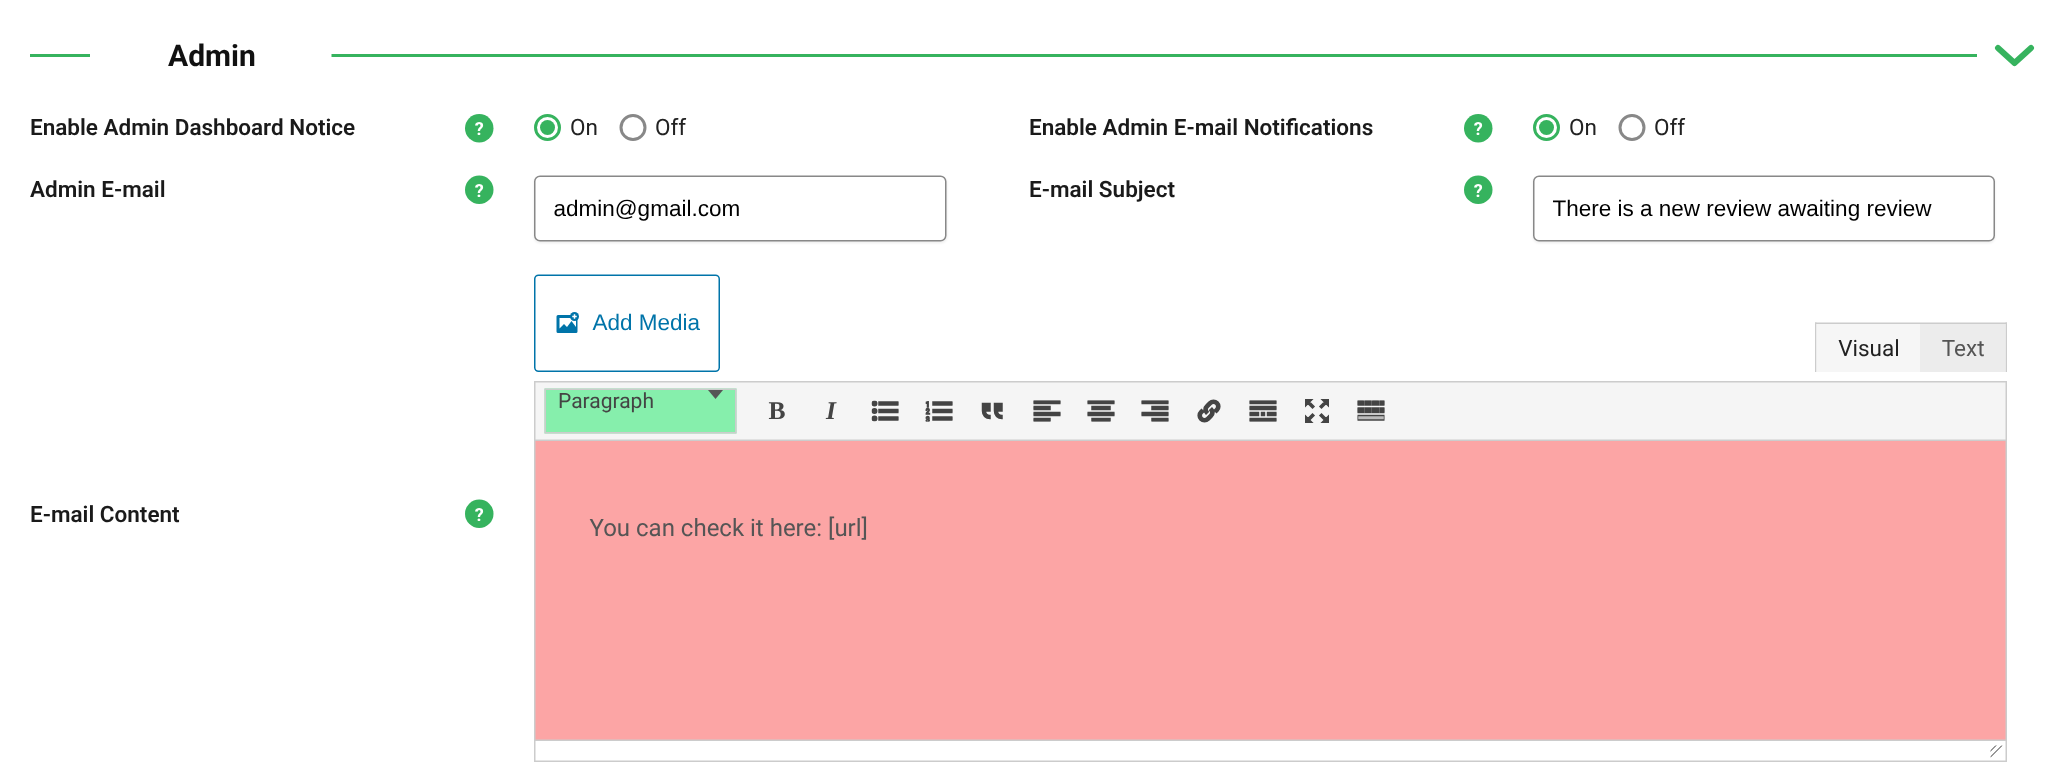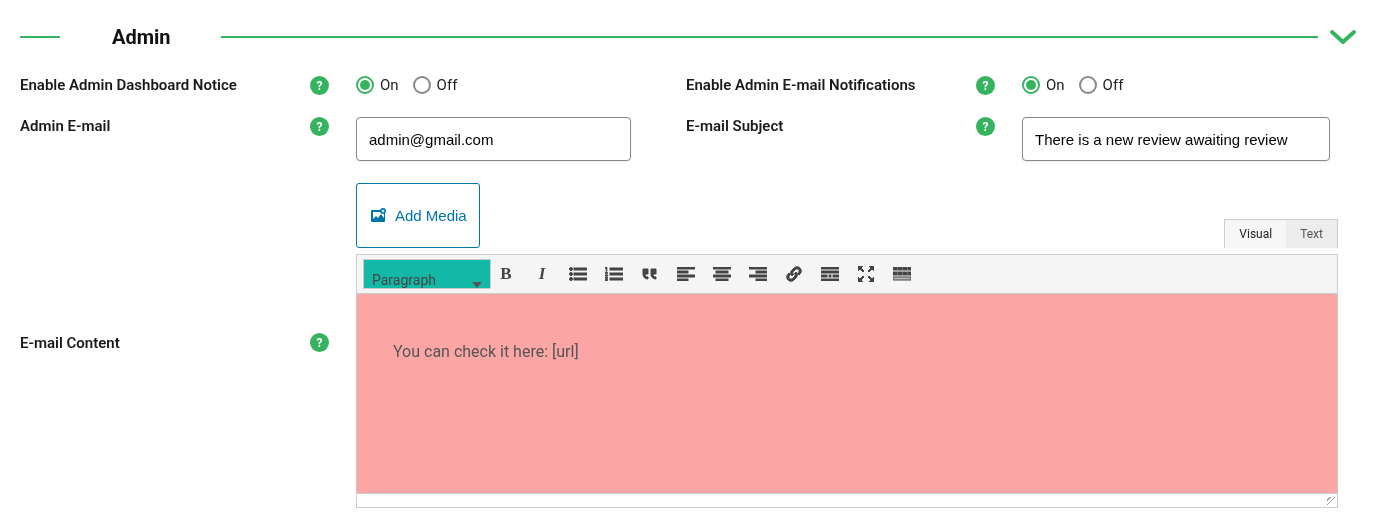--- a/index.html
+++ b/index.html
@@ -144,43 +144,44 @@
     cursor: pointer;
   }
   .add-media svg { fill: #0074a9; }
   .ed-tabs {
     display: flex;
     border: 1px solid #ccc;
     border-bottom: none;
   }
   .ed-tab {
     padding: 7px 14px;
-    font-size: 12px;
+    font-size: 15px;
     color: #555;
     background: #ececec;
     cursor: pointer;
   }
   .ed-tab.active {
     background: #f6f6f6;
     color: #222;
   }
   .ed-toolbar {
     border: 1px solid #ccc;
     background: #f5f5f5;
     padding: 4px 6px;
     display: flex;
     align-items: center;
   }
   .format-dd {
-    display: inline-flex; align-items: flex-end; justify-content: space-between;
+    display: inline-flex; align-items: flex-start; justify-content: space-between;
     width: 128px; height: 30px;
-    border: 1px solid #ccc; background: #14b8a6;
+    border: 1px solid #ccc; background: #86efac;
     padding: 0 8px;
     font-size: 14px; color: #444;
     cursor: pointer;
+    margin-right: 12px;
   }
   .format-dd svg { fill: #555; }
   .tb-btn {
     width: 30px; height: 30px;
     display: inline-flex; align-items: center; justify-content: center;
     color: #444; cursor: pointer; margin-right: 6px;
   }
   .tb-btn svg { fill: #444; stroke: #444; }
   .tb-bold { font-weight: 800; font-size: 17px; font-family: Georgia, serif; }
   .tb-italic { font-style: italic; font-weight: 700; font-size: 17px; font-family: Georgia, serif; }

